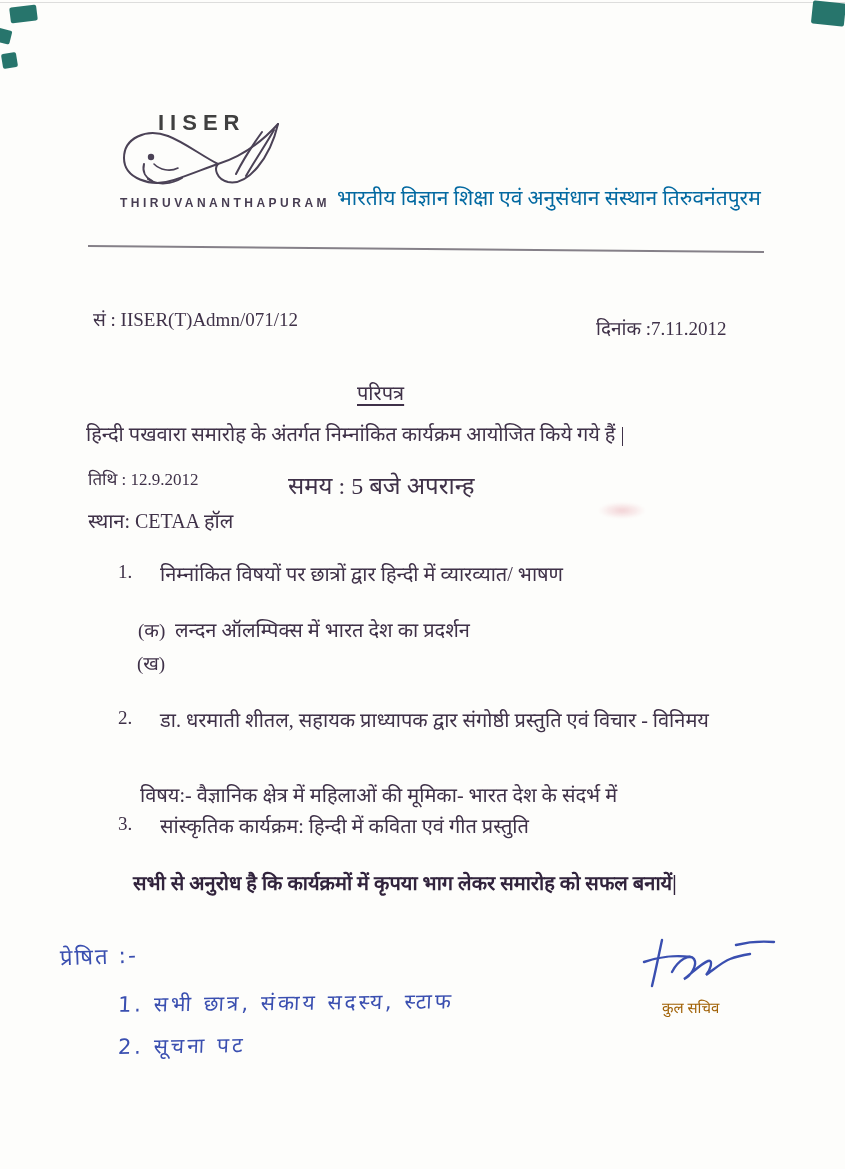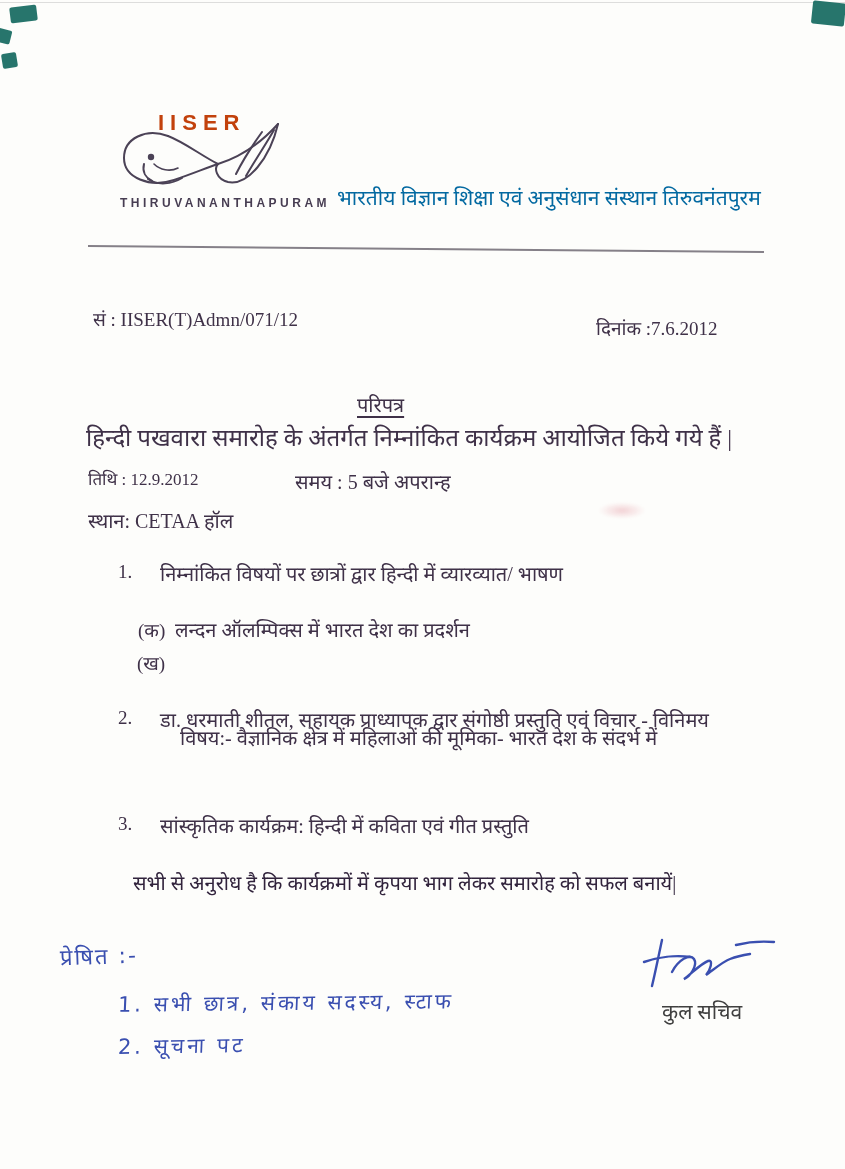--- a/index.html
+++ b/index.html
@@ -16,57 +16,57 @@
   .mark-tl{left:10px;top:6px;width:27px;height:16px;transform:rotate(-7deg);}
   .mark-tr{left:812px;top:2px;width:33px;height:23px;transform:rotate(6deg);}
   .mark-l1{left:-5px;top:29px;width:16px;height:14px;transform:rotate(14deg);}
   .mark-l2{left:2px;top:53px;width:15px;height:15px;transform:rotate(-9deg);}
   .pink-smudge{position:absolute;left:598px;top:502px;width:48px;height:17px;border-radius:50%;
     background:radial-gradient(ellipse at center,#e8a8b0 0%,rgba(232,168,176,0) 70%);
     opacity:.5;filter:blur(1px);}
   
   .logo{position:absolute;left:118px;top:104px;width:170px;height:118px;}
   .logo-acronym{position:absolute;left:40px;top:6px;font-family:"Liberation Sans",sans-serif;
-    font-weight:bold;font-size:22px;letter-spacing:6px;color:#c2410c;}
+    font-weight:bold;font-size:22px;letter-spacing:6px;color:#404040;}
   .logo-swirl{position:absolute;left:0;top:16px;}
   .logo-city{position:absolute;left:2px;top:92px;font-family:"Liberation Sans",sans-serif;
     font-weight:bold;font-size:12px;letter-spacing:3.5px;color:#473d52;white-space:nowrap;}
   .inst-name{left:337px;top:183px;font-size:21px;color:#0369a1;}
   .rule{position:absolute;left:88px;top:245px;width:676px;height:2px;background:#858088;
     transform:rotate(0.5deg);transform-origin:left center;}
   
   .ref-no{left:93px;top:306px;font-size:19px;}
   .date{left:596px;top:315px;font-size:19px;}
   
-  .title{left:357px;top:379px;font-size:20px;text-decoration:underline;text-underline-offset:4px;margin-top:12px;}
-  .intro{left:86px;top:420px;font-size:24px;}
+  .title{left:357px;top:379px;font-size:20px;text-decoration:underline;text-underline-offset:4px;}
+  .intro{left:86px;top:420px;font-size:20px;}
   .sched-date{left:88px;top:467px;font-size:17px;}
-  .sched-time{left:288px;top:468px;font-size:20px;margin-left:7px;}
+  .sched-time{left:288px;top:468px;font-size:24px;}
   .venue{left:88px;top:507px;font-size:20px;}
   .li-num{font-size:19px;}
   .li-text{font-size:20px;margin-left:17px;}
   .item1-num{left:118px;top:561px;}
   .item1-text{left:143px;top:560px;}
   .sub-k-label{left:138px;top:617px;font-size:19px;}
   .sub-k-text{left:175px;top:616px;font-size:20px;}
   .sub-kh-label{left:137px;top:650px;font-size:19px;}
   .sub-kh-text{left:175px;top:649px;font-size:20px;}
   .item2-num{left:118px;top:707px;}
   .item2-text{left:143px;top:706px;}
-  .item2-text2{left:140px;top:724px;font-size:20px;margin-left:40px;}
+  .item2-text2{left:140px;top:781px;font-size:20px;}
   .item3-num{left:118px;top:813px;}
   .item3-text{left:143px;top:812px;}
-  .request{left:133px;top:869px;font-size:20px;font-weight:normal;color:#31233c;}
+  .request{left:133px;top:869px;font-size:20px;font-weight:bold;color:#31233c;}
   
   .hand{color:#3a4fb0;font-family:"DejaVu Sans",sans-serif;}
   .dist-head{left:60px;top:940px;font-size:22px;transform:rotate(-2deg);letter-spacing:2px;}
   .dist-1{left:118px;top:988px;font-size:21px;letter-spacing:3px;transform:rotate(-0.6deg) skewX(-3deg);}
   .dist-2{left:118px;top:1031px;font-size:21px;letter-spacing:3px;transform:rotate(-0.8deg) skewX(-3deg);}
   .signature{position:absolute;left:638px;top:932px;}
-  .designation{left:662px;top:997px;font-size:21px;color:#404040;}
+  .designation{left:662px;top:997px;font-size:15px;color:#a16207;}
 </style>
 </head>
 <body>
 
 <div class="page">
 
   <div class="top-edge-line"></div>
   <div class="corner-mark mark-tl"></div>
   <div class="corner-mark mark-tr"></div>
   <div class="corner-mark mark-l1"></div>
@@ -87,21 +87,21 @@
       </g>
       <circle cx="33" cy="37" r="3.2" fill="#4b4256"></circle>
       <path d="M36,44 C42,50 52,52 60,48" fill="none" stroke="#4b4256" stroke-width="1.6" stroke-linecap="round"></path>
     </svg>
     <div class="logo-city">THIRUVANANTHAPURAM</div>
   </div>
   <div class="abs inst-name">भारतीय विज्ञान शिक्षा एवं अनुसंधान संस्थान तिरुवनंतपुरम</div>
   <div class="rule"></div>
 
   <div class="abs ref-no">सं : IISER(T)Admn/071/12</div>
-  <div class="abs date">दिनांक :7.6.2012</div>
+  <div class="abs date">दिनांक :7.11.2012</div>
 
   <div class="abs title">परिपत्र</div>
 
   <div class="abs intro">हिन्दी पखवारा  समारोह के अंतर्गत निम्नांकित कार्यक्रम आयोजित किये गये हैं |</div>
 
   <div class="abs sched-date">तिथि : 12.9.2012</div>
   <div class="abs sched-time">समय : 5 बजे अपरान्ह</div>
   <div class="abs venue">स्थान: CETAA हॉल</div>
 
   <div class="abs li-num item1-num">1.</div>

